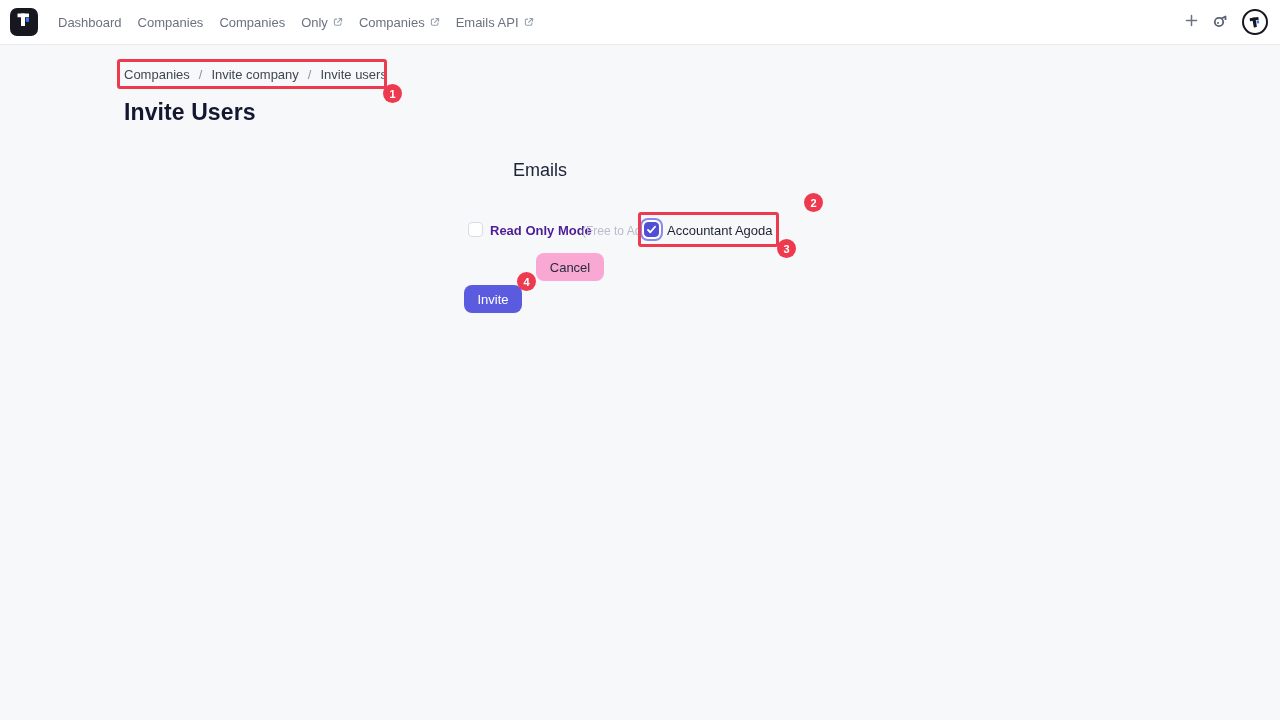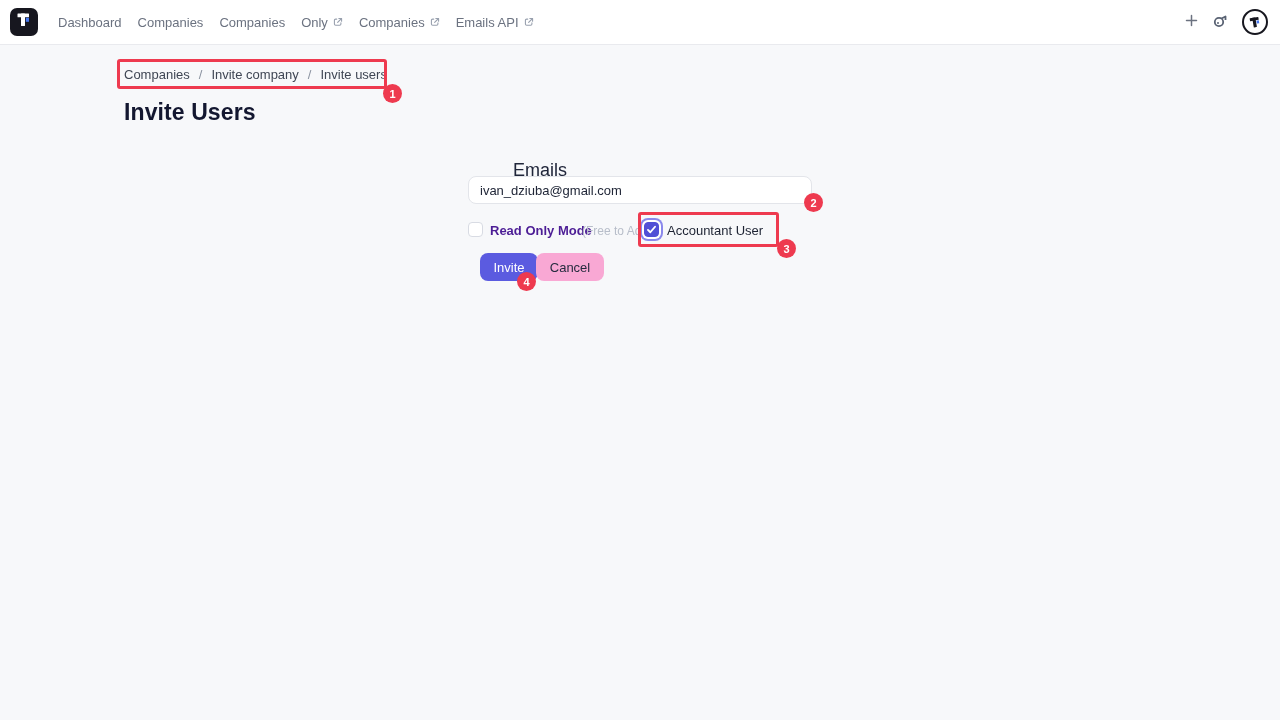--- a/index.html
+++ b/index.html
@@ -80,21 +80,21 @@
     position:absolute; left:667px; top:223px;
     font-size:13px; font-weight:500; color:#1d2333; cursor:pointer;
   }
 
   .btn {
     position:absolute; top:253px; height:28px; border:none; border-radius:8px;
     font-size:13px; font-weight:500; cursor:pointer;
     font-family:"Liberation Sans","DejaVu Sans",sans-serif;
     display:flex; align-items:center; justify-content:center;
   }
-  .btn-invite { left:480px; width:58px; background:#5b5be0; color:#ffffff; }
+  .btn-invite { left:464px; width:58px; background:#5b5be0; color:#ffffff;margin-top:32px; }
   .btn-cancel { left:536px; width:68px; background:#f9a8d4; color:#262c3f; }
 
   
   .anno-box {
     position:absolute; border:3px solid #ee3a4f; border-radius:3px;
     pointer-events:none; z-index:5;
   }
   .anno-box.box-1 { left:117px; top:59px; width:270px; height:30px; }
   .anno-box.box-3 { left:638px; top:212px; width:141px; height:35px; }
   .anno-badge {
@@ -199,34 +199,33 @@
     <span class="crumb">Companies</span>
     <span class="sep">/</span>
     <span class="crumb">Invite company</span>
     <span class="sep">/</span>
     <span class="crumb">Invite users</span>
   </div>
 
   <h1 class="page-title">Invite Users</h1>
 
   <label class="field-label">Emails</label>
-  <input class="email-input" type="text" value="ivan_dziuba@gmail.com" style="">
 
   <div class="checkbox unchecked"></div>
   <span class="cb-label-strong">Read Only Mode</span>
   <span class="cb-hint">(Free to Add)</span>
 
   <div class="checkbox checked">
     <span style="display:flex;">
       <svg width="11" height="11" viewBox="0 0 14 14" fill="none" stroke="#ffffff" stroke-width="2.4" stroke-linecap="round" stroke-linejoin="round">
         <polyline points="2.5,7.5 5.5,10.5 11.5,3.5"></polyline>
       </svg>
     </span>
   </div>
-  <span class="cb-label">Accountant User</span>
+  <span class="cb-label">Accountant Agoda</span>
 
   <button class="btn btn-invite">Invite</button>
   <button class="btn btn-cancel">Cancel</button>
 
   <div class="anno-box box-1"></div>
   <div class="anno-box box-3"></div>
 
   <div class="anno-badge badge-1">1</div>
   <div class="anno-badge badge-2">2</div>
   <div class="anno-badge badge-3">3</div>

